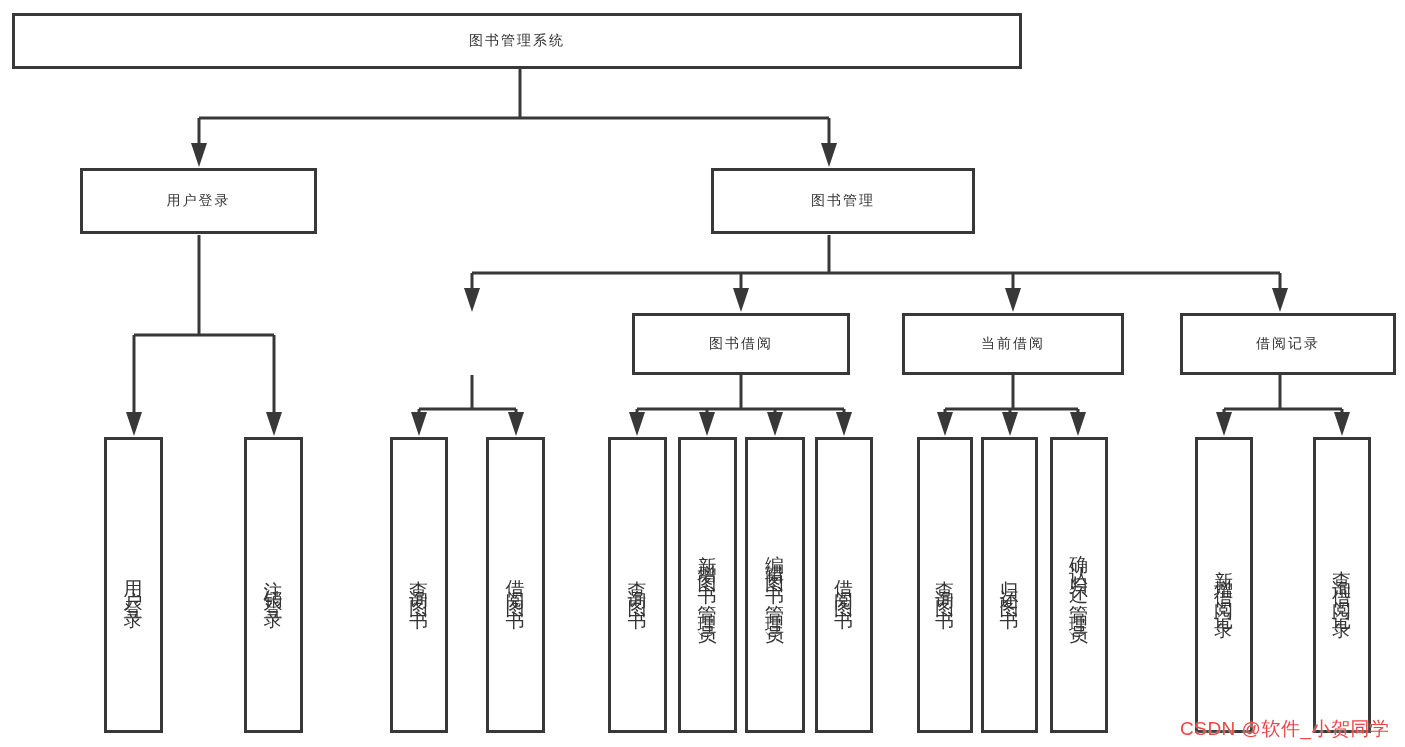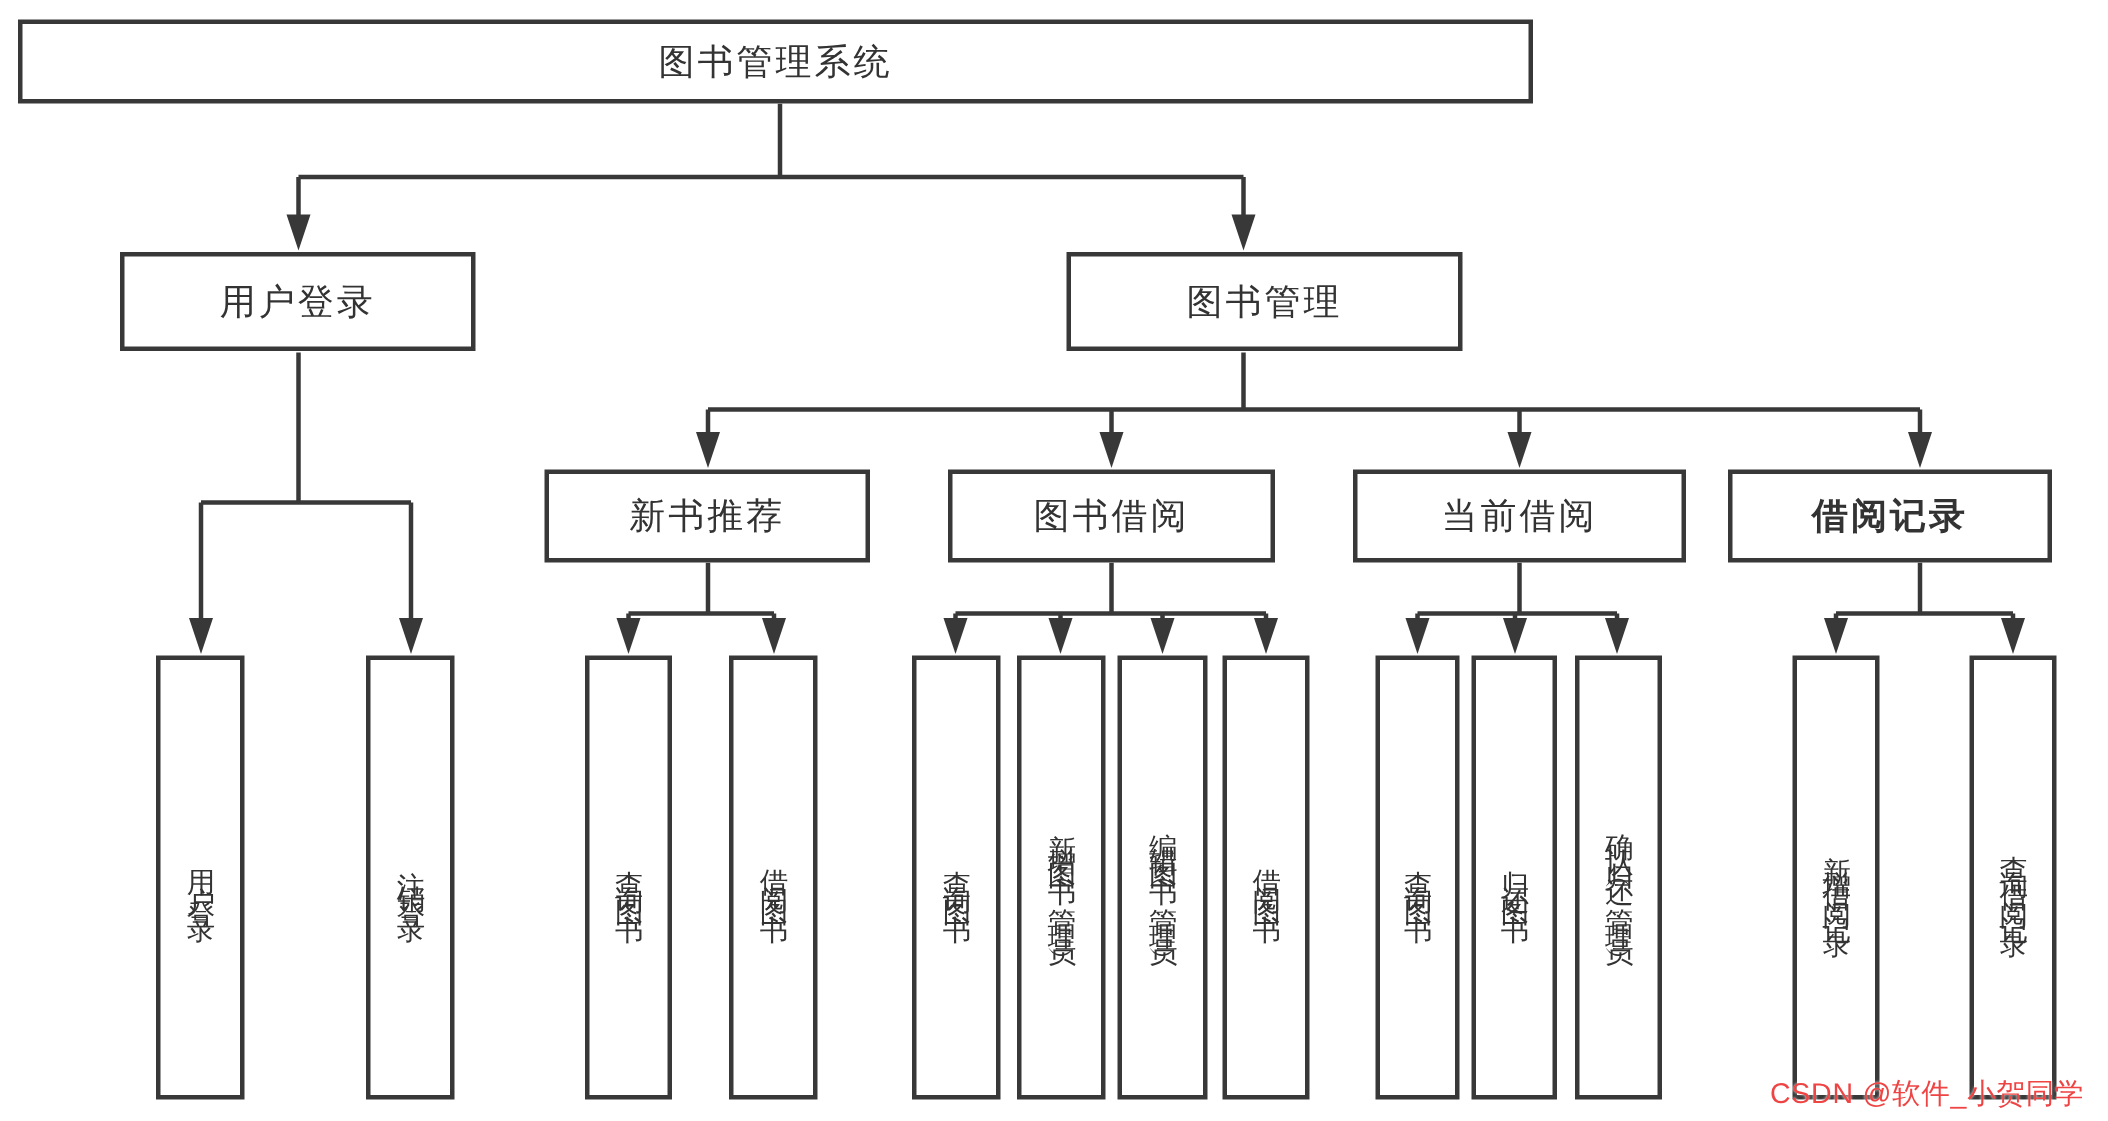--- a/index.html
+++ b/index.html
@@ -26,21 +26,21 @@
     box-sizing: border-box;
     background: #ffffff;
     border: 3px solid #383838;
     color: #333333;
     display: flex;
     align-items: center;
     justify-content: center;
     z-index: 1;
   }
   .hlabel {
-    font-size: 24px;
+    font-size: 14px;
     letter-spacing: 2px;
     white-space: nowrap;
     color: #333333;
   }
   .vlabel {
     display: inline-block;
     writing-mode: vertical-rl;
     text-orientation: mixed;
     font-size: 19px;
     line-height: 1;
@@ -48,21 +48,21 @@
     color: #333333;
     white-space: nowrap;
   }
   
   .root-box   { left: 12px;  top: 13px;  width: 1010px; height: 56px; }
   .l1a        { left: 80px;  top: 168px; width: 237px;  height: 66px; }
   .l1b        { left: 711px; top: 168px; width: 264px;  height: 66px; }
   .l2a        { left: 363px; top: 313px; width: 217px;  height: 62px; }
   .l2b        { left: 632px; top: 313px; width: 218px;  height: 62px; }
   .l2c        { left: 902px; top: 313px; width: 222px;  height: 62px; }
-  .l2d        { left: 1152px;top: 313px; width: 216px;  height: 62px; font-weight: bold; }
+  .l2d        { left: 1180px;top: 313px; width: 216px;  height: 62px; }
   .leaf       { top: 437px;  height: 296px; }
   .A1 { left: 104px;  width: 59px; }
   .A2 { left: 244px;  width: 59px; }
   .B1 { left: 390px;  width: 58px; }
   .B2 { left: 486px;  width: 59px; }
   .C1 { left: 608px;  width: 59px; }
   .C2 { left: 678px;  width: 59px; }
   .C3 { left: 745px;  width: 60px; }
   .C4 { left: 815px;  width: 58px; }
   .D1 { left: 917px;  width: 56px; }
@@ -157,23 +157,20 @@
     <span class="hlabel">图书管理系统</span>
   </div>
 
   <div class="node l1a">
     <span class="hlabel">用户登录</span>
   </div>
   <div class="node l1b">
     <span class="hlabel">图书管理</span>
   </div>
 
-  <div class="node l2a">
-    <span class="hlabel">新书推荐</span>
-  </div>
   <div class="node l2b">
     <span class="hlabel">图书借阅</span>
   </div>
   <div class="node l2c">
     <span class="hlabel">当前借阅</span>
   </div>
   <div class="node l2d">
     <span class="hlabel">借阅记录</span>
   </div>
 

